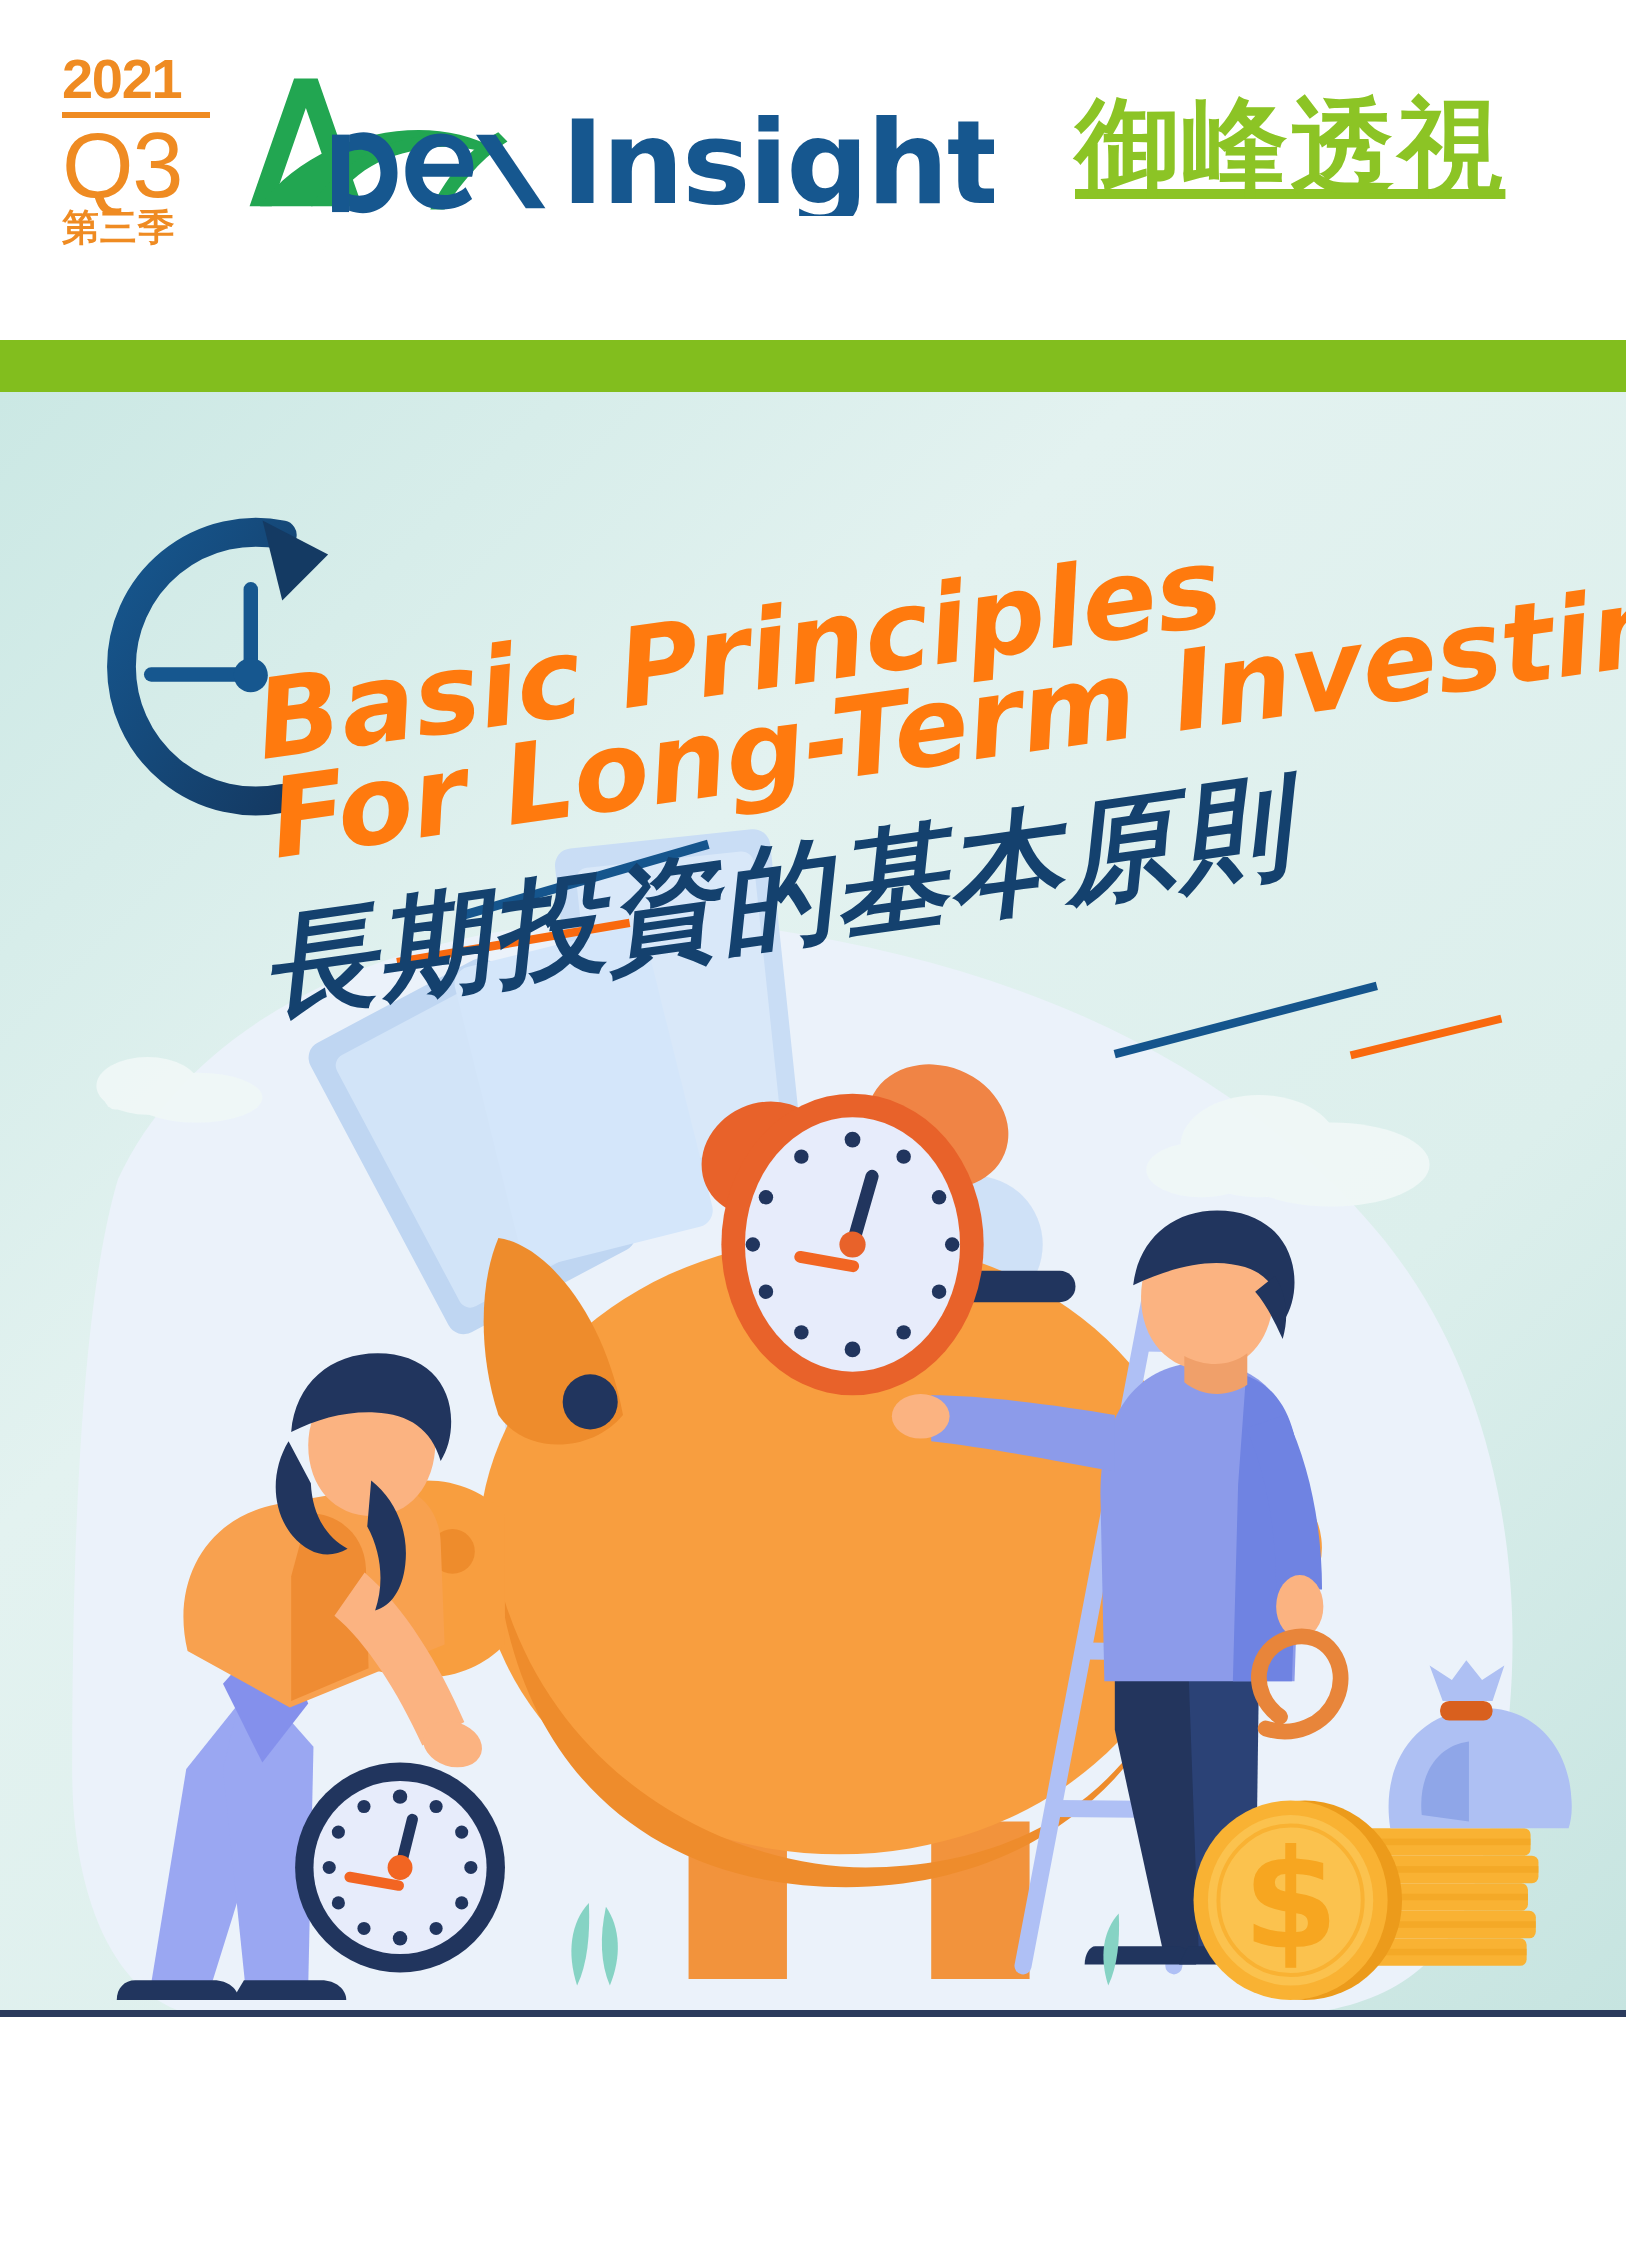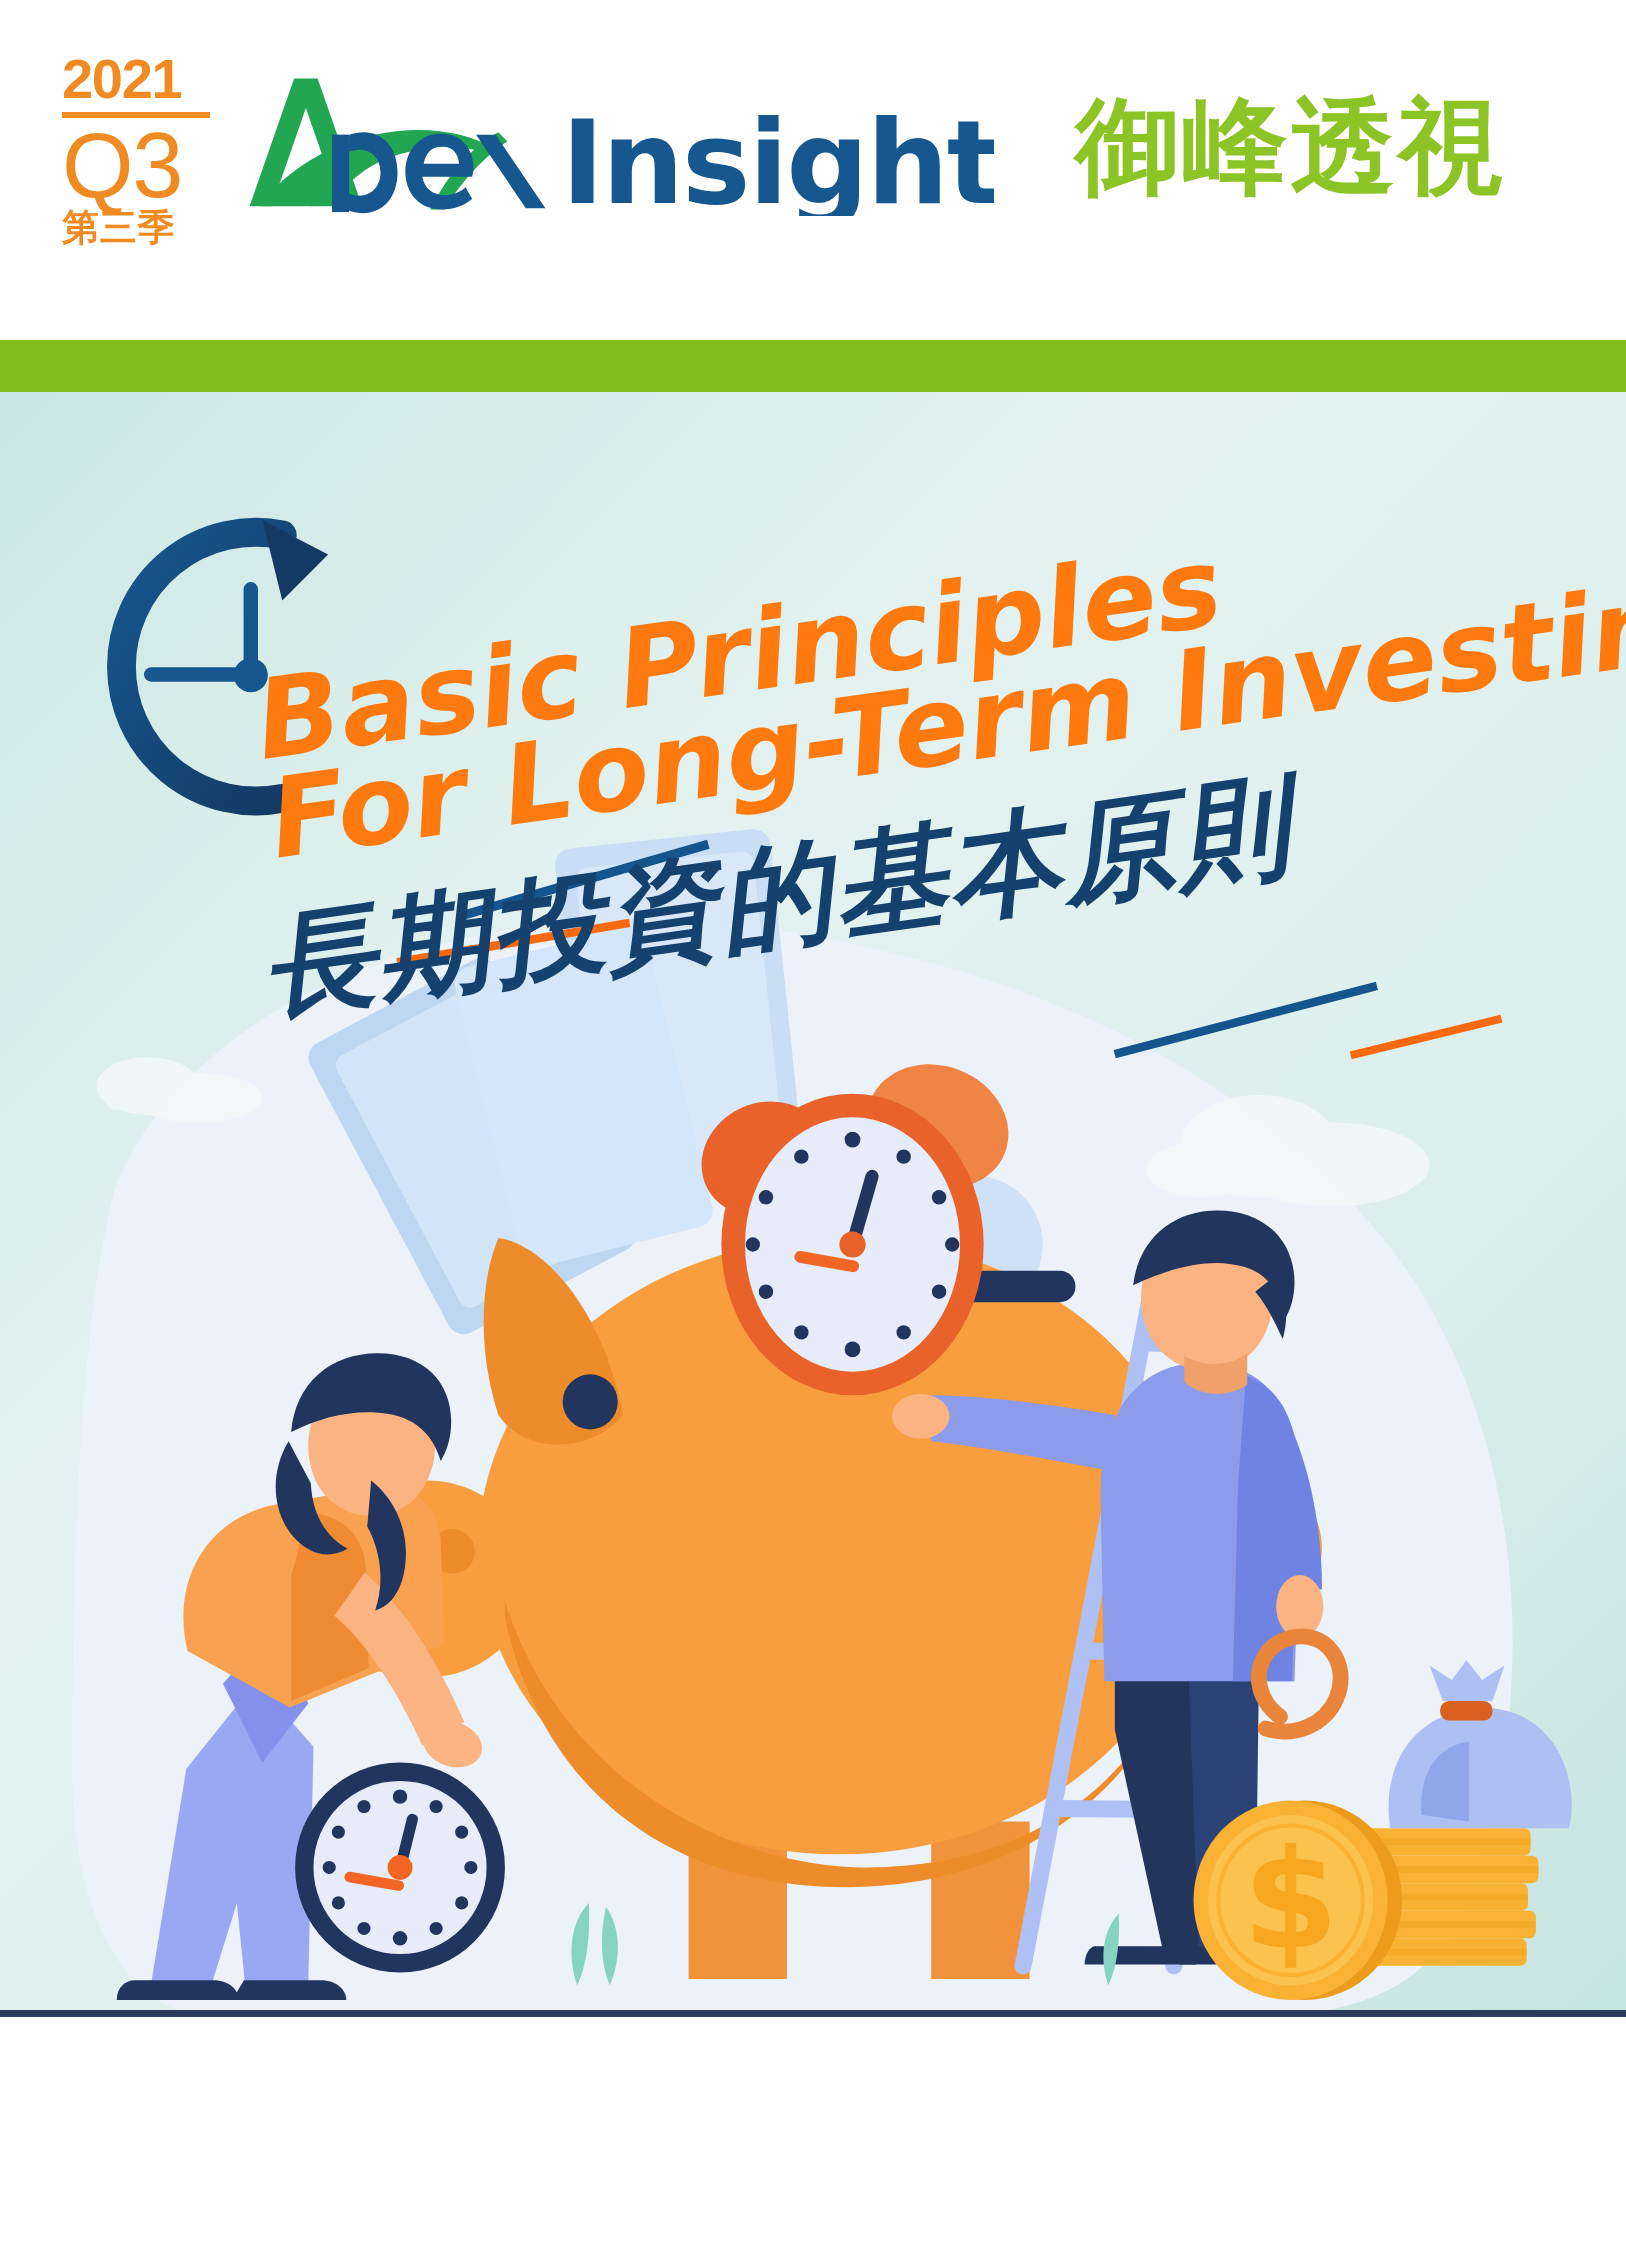--- a/index.html
+++ b/index.html
@@ -25,20 +25,21 @@
   .quarter-cn { font-size:37px; font-weight:bold; line-height:1.05; letter-spacing:0.7px; margin-top:-3.9px; }
 
   .brandmark { position:absolute; left:233px; top:72px; width:761px; height:144px; }
   .brandmark svg { width:100%; height:100%; display:block; }
 
   .brand-cn {
     position:absolute; left:1075px; top:95px;
     font-size:105px; font-weight:bold; color:#8CC425;
     letter-spacing:2.6px; line-height:1;
     font-family:"DejaVu Sans","Liberation Sans",sans-serif;
+    text-decoration:underline;
   }
 
   
   .green-band {
     position:absolute; left:0; top:340px; width:1627px; height:52px;
     background:#82BE1E;
   }
 
   
   .hero {

